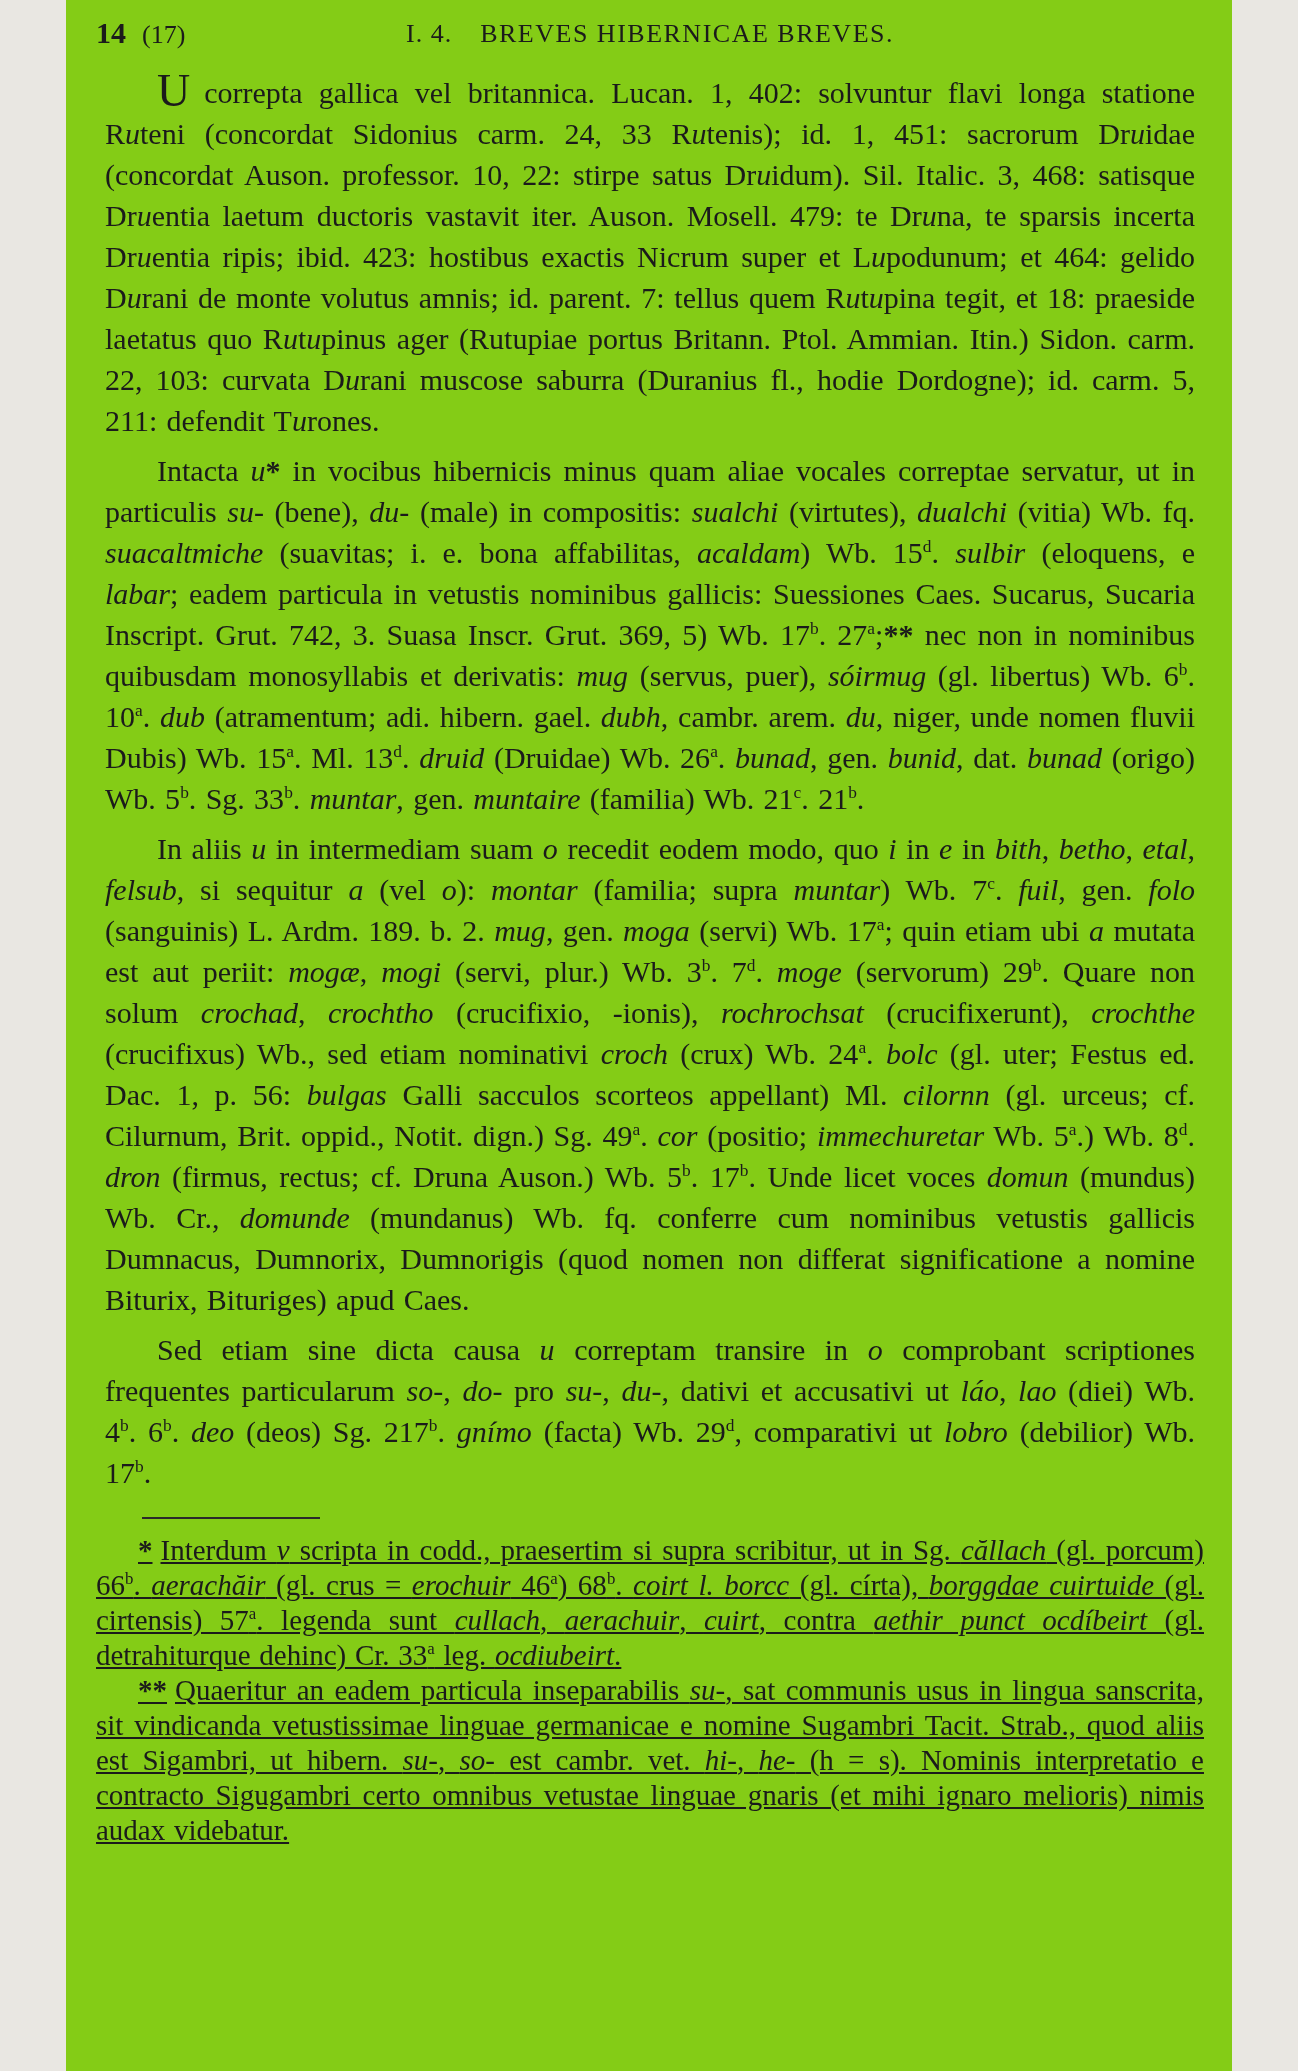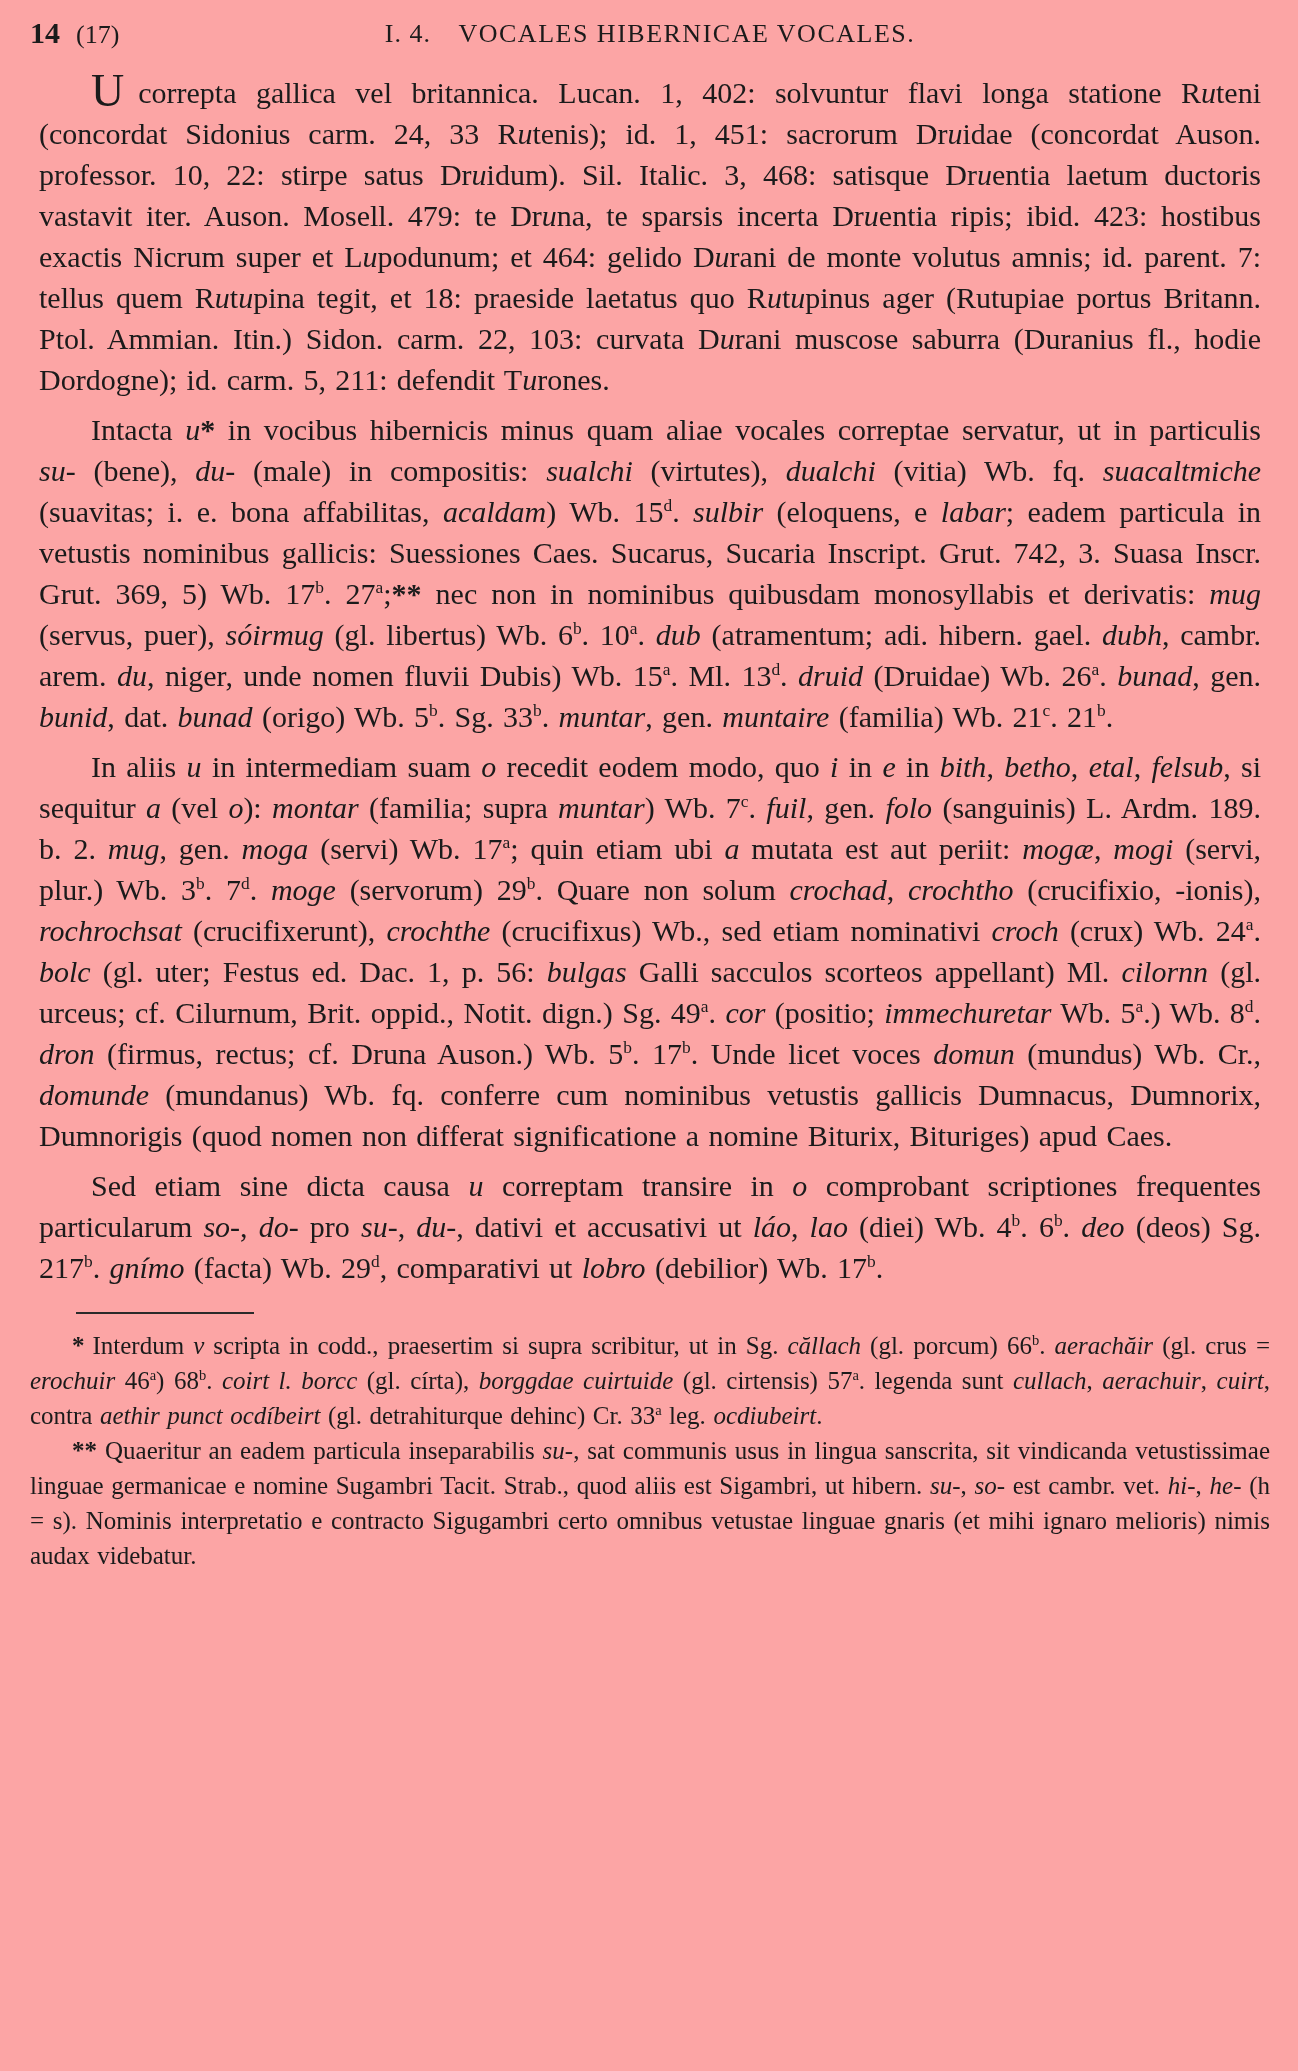--- a/index.html
+++ b/index.html
@@ -1,23 +1,23 @@
 <!DOCTYPE html>
 <html><head>
 <meta charset="utf-8">
 <style>
   * { box-sizing: border-box; }
   html, body { margin: 0; padding: 0; }
   body { background: #e9e7e2; }
 
   .page {
-    width: 1298px;
+    width: 1166px;
     height: 2071px;
     margin: 0 auto;
-    background: #fca5a5;
+    background: #84cc16;
     color: #1b1b1b;
     font-family: "Liberation Serif", "DejaVu Serif", serif;
     padding: 14px 28px 20px 30px;
     overflow: hidden;
   }
 
   .running-header {
     position: relative;
     height: 46px;
     margin-bottom: 12px;
@@ -59,41 +59,42 @@
   i { font-style: italic; }
   b { font-weight: bold; }
 
   .fn-sep {
     width: 178px;
     height: 0;
     border-top: 2px solid #2a2a2a;
     margin: 24px 0 14px 46px;
   }
   .footnotes {
-    font-size: 25px;
+    font-size: 29px;
     line-height: 35px;
     text-align: justify;
     word-spacing: 0.05em;
+    text-decoration: underline;
   }
   .footnote { margin: 0; text-indent: 42px; }
   .fn-marker { font-weight: bold; margin-right: 8px; }
 </style>
 </head>
 <body>
 
 <div class="page">
 
   <div class="running-header">
     <span class="page-meta">
       <span class="page-num">14</span>
       <span class="folio">(17)</span>
     </span>
     <div class="running-title">
       <span class="running-sec">I. 4.</span>
-      <span>VOCALES HIBERNICAE VOCALES.</span>
+      <span>BREVES HIBERNICAE BREVES.</span>
     </div>
   </div>
 
   <div class="body-text">
     <p class="para">
       <span class="drop-initial">U</span><span>correpta gallica vel britannica. Lucan. 1, 402: solvuntur flavi longa statione R<i>u</i>teni (concordat Sidonius carm. 24, 33 R<i>u</i>tenis); id. 1, 451: sacrorum Dr<i>u</i>idae (concordat Auson. professor. 10, 22: stirpe satus Dr<i>u</i>idum). Sil. Italic. 3, 468: satisque Dr<i>u</i>entia laetum ductoris vastavit iter. Auson. Mosell. 479: te Dr<i>u</i>na, te sparsis incerta Dr<i>u</i>entia ripis; ibid. 423: hostibus exactis Nicrum super et L<i>u</i>podunum; et 464: gelido D<i>u</i>rani de monte volutus amnis; id. parent. 7: tellus quem R<i>u</i>t<i>u</i>pina tegit, et 18: praeside laetatus quo R<i>u</i>t<i>u</i>pinus ager (Rutupiae portus Britann. Ptol. Ammian. Itin.) Sidon. carm. 22, 103: curvata D<i>u</i>rani muscose saburra (Duranius fl., hodie Dordogne); id. carm. 5, 211: defendit T<i>u</i>rones.</span>
     </p>
     <p class="para">
       <span>Intacta <i>u</i><b>*</b> in vocibus hibernicis minus quam aliae vocales correptae servatur, ut in particulis <i>su-</i> (bene), <i>du-</i> (male) in compositis: <i>sualchi</i> (virtutes), <i>dualchi</i> (vitia) Wb. fq. <i>suacaltmiche</i> (suavitas; i. e. bona affabilitas, <i>acaldam</i>) Wb. 15<sup>d</sup>. <i>sulbir</i> (eloquens, e <i>labar</i>; eadem particula in vetustis nominibus gallicis: Suessiones Caes. Sucarus, Sucaria Inscript. Grut. 742, 3. Suasa Inscr. Grut. 369, 5) Wb. 17<sup>b</sup>. 27<sup>a</sup>;<b>**</b> nec non in nominibus quibusdam monosyllabis et derivatis: <i>mug</i> (servus, puer), <i>sóirmug</i> (gl. libertus) Wb. 6<sup>b</sup>. 10<sup>a</sup>. <i>dub</i> (atramentum; adi. hibern. gael. <i>dubh</i>, cambr. arem. <i>du</i>, niger, unde nomen fluvii Dubis) Wb. 15<sup>a</sup>. Ml. 13<sup>d</sup>. <i>druid</i> (Druidae) Wb. 26<sup>a</sup>. <i>bunad</i>, gen. <i>bunid</i>, dat. <i>bunad</i> (origo) Wb. 5<sup>b</sup>. Sg. 33<sup>b</sup>. <i>muntar</i>, gen. <i>muntaire</i> (familia) Wb. 21<sup>c</sup>. 21<sup>b</sup>.</span>
     </p>

